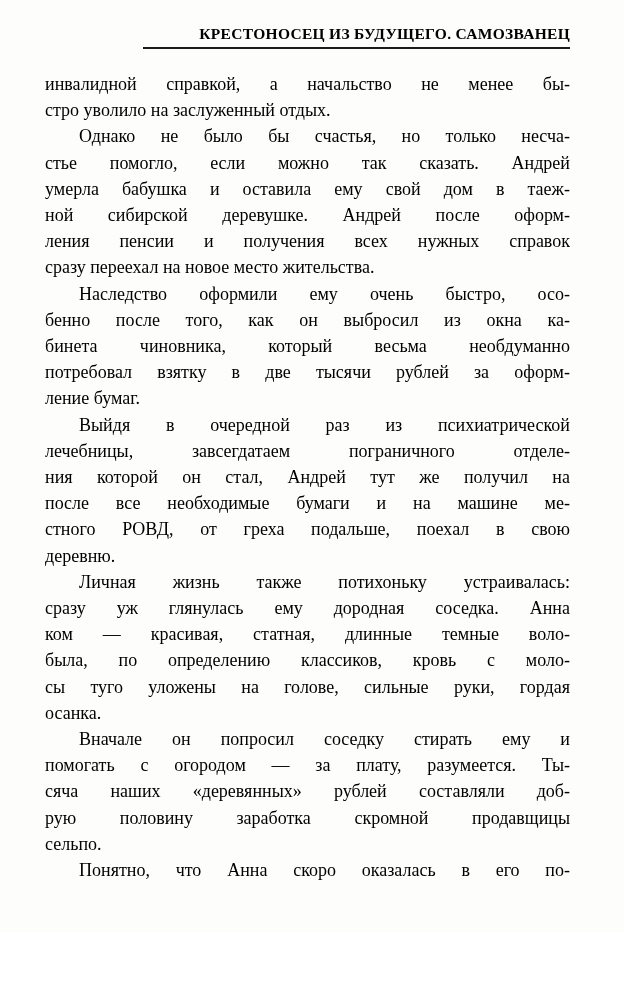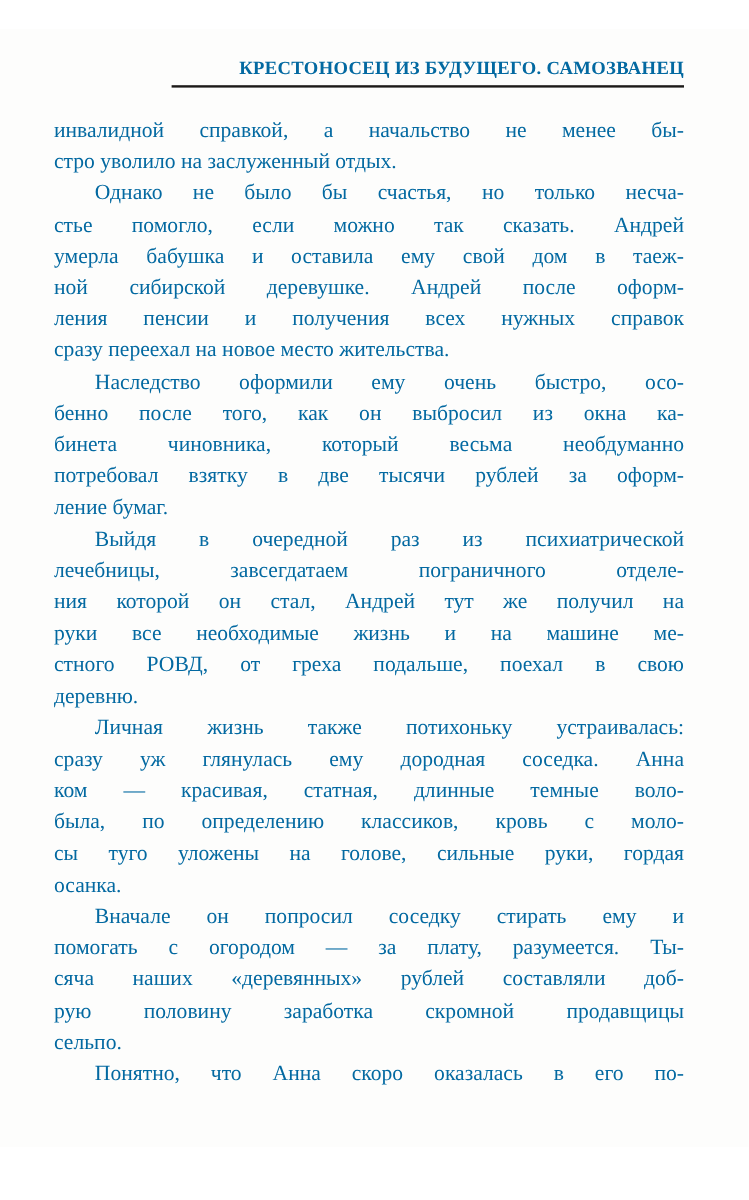--- a/index.html
+++ b/index.html
@@ -5,23 +5,22 @@
   * { margin: 0; padding: 0; box-sizing: border-box; }
   html, body { background: #ffffff; }
   body {
     width: 624px; height: 1000px;
     font-family: "Liberation Serif", serif;
   }
   .page {
     position: relative;
     width: 624px; height: 932px;
     background: #fdfdfc;
-    color: #0369a1;
+    color: #000000;
     overflow: hidden;
-    margin-top: 24px;
   }
   .running-header {
     position: absolute;
     top: 25px; left: 143px; width: 427px;
     text-align: right;
     font-weight: bold;
     font-size: 15.5px;
     letter-spacing: 0.3px;
     white-space: nowrap;
     padding-bottom: 4px;
@@ -72,21 +71,21 @@
         <div class="line indent">Наследство оформили ему очень быстро, осо-</div>
         <div class="line">бенно после того, как он выбросил из окна ка-</div>
         <div class="line">бинета чиновника, который весьма необдуманно</div>
         <div class="line">потребовал взятку в две тысячи рублей за оформ-</div>
         <div class="line unjustified">ление бумаг.</div>
       </div>
       <div class="paragraph">
         <div class="line indent">Выйдя в очередной раз из психиатрической</div>
         <div class="line">лечебницы, завсегдатаем пограничного отделе-</div>
         <div class="line">ния которой он стал, Андрей тут же получил на</div>
-        <div class="line">руки все необходимые жизнь и на машине ме-</div>
+        <div class="line">после все необходимые бумаги и на машине ме-</div>
         <div class="line">стного РОВД, от греха подальше, поехал в свою</div>
         <div class="line unjustified">деревню.</div>
       </div>
       <div class="paragraph">
         <div class="line indent">Личная жизнь также потихоньку устраивалась:</div>
         <div class="line">сразу уж глянулась ему дородная соседка. Анна</div>
         <div class="line">ком — красивая, статная, длинные темные воло-</div>
         <div class="line">была, по определению классиков, кровь с моло-</div>
         <div class="line">сы туго уложены на голове, сильные руки, гордая</div>
         <div class="line unjustified">осанка.</div>

